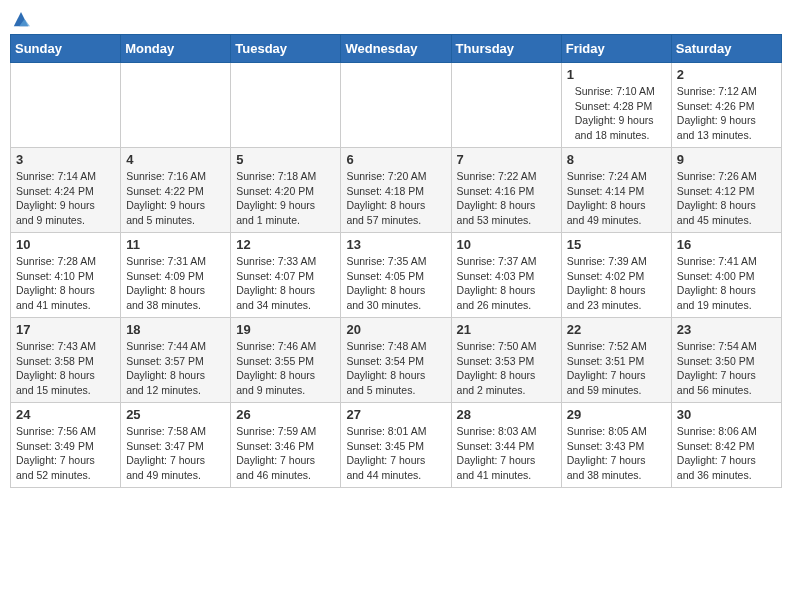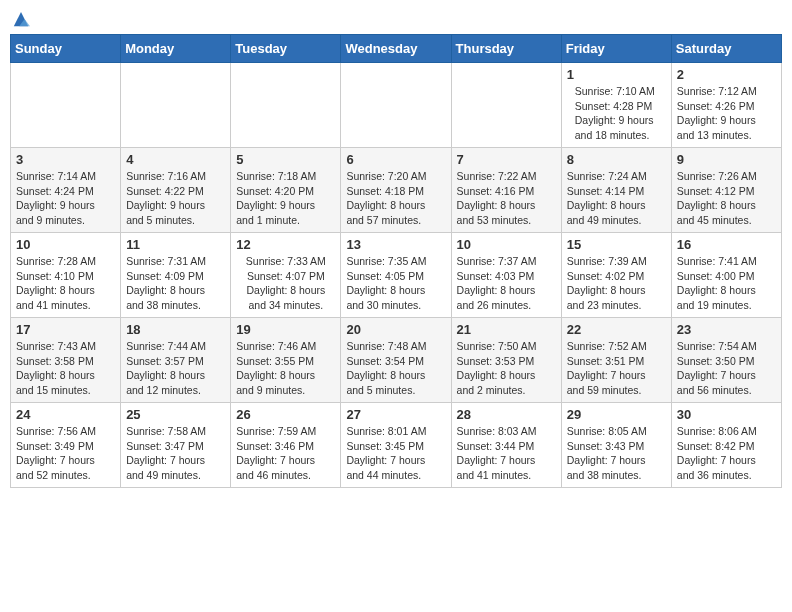--- a/index.html
+++ b/index.html
@@ -214,21 +214,21 @@
         </td>
         <td>
           <span class="day-number">11</span>
           <div class="day-info" style="white-space: pre-line;">Sunrise: 7:31 AM
 Sunset: 4:09 PM
 Daylight: 8 hours
 and 38 minutes.</div>
         </td>
         <td>
           <span class="day-number">12</span>
-          <div class="day-info" style="white-space: pre-line; text-align: center;">Sunrise: 7:33 AM
+          <div class="day-info" style="white-space: pre-line;">Sunrise: 7:33 AM
 Sunset: 4:07 PM
 Daylight: 8 hours
 and 34 minutes.</div>
         </td>
         <td>
           <span class="day-number">13</span>
           <div class="day-info" style="white-space: pre-line;">Sunrise: 7:35 AM
 Sunset: 4:05 PM
 Daylight: 8 hours
 and 30 minutes.</div>

